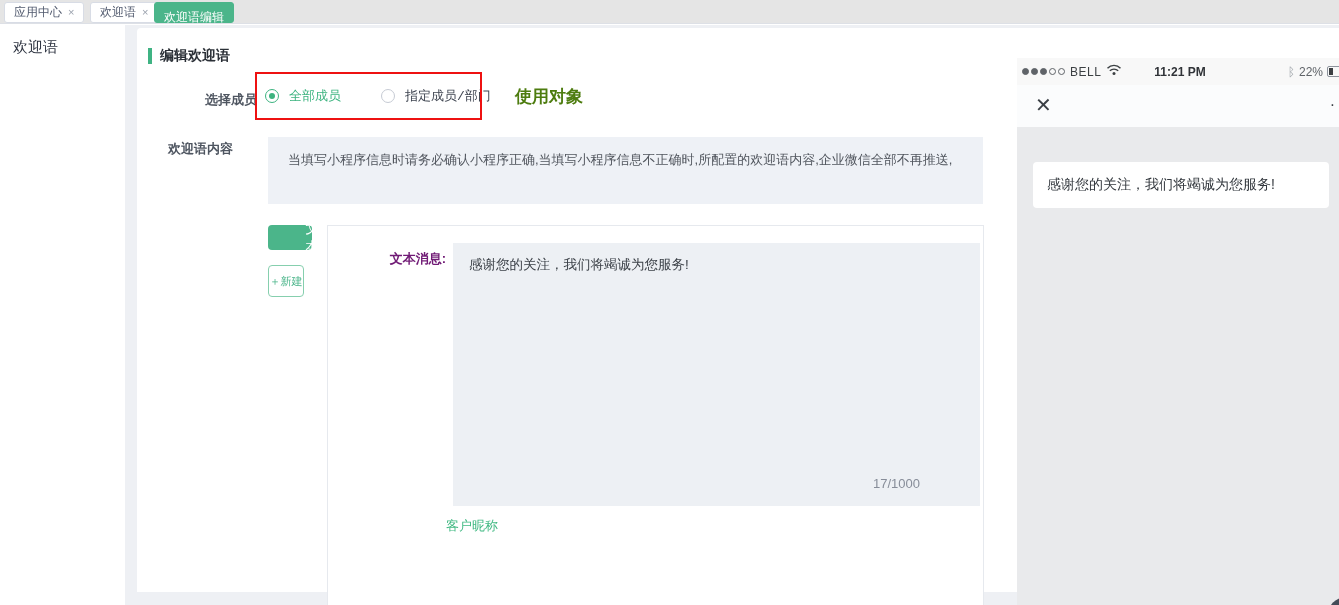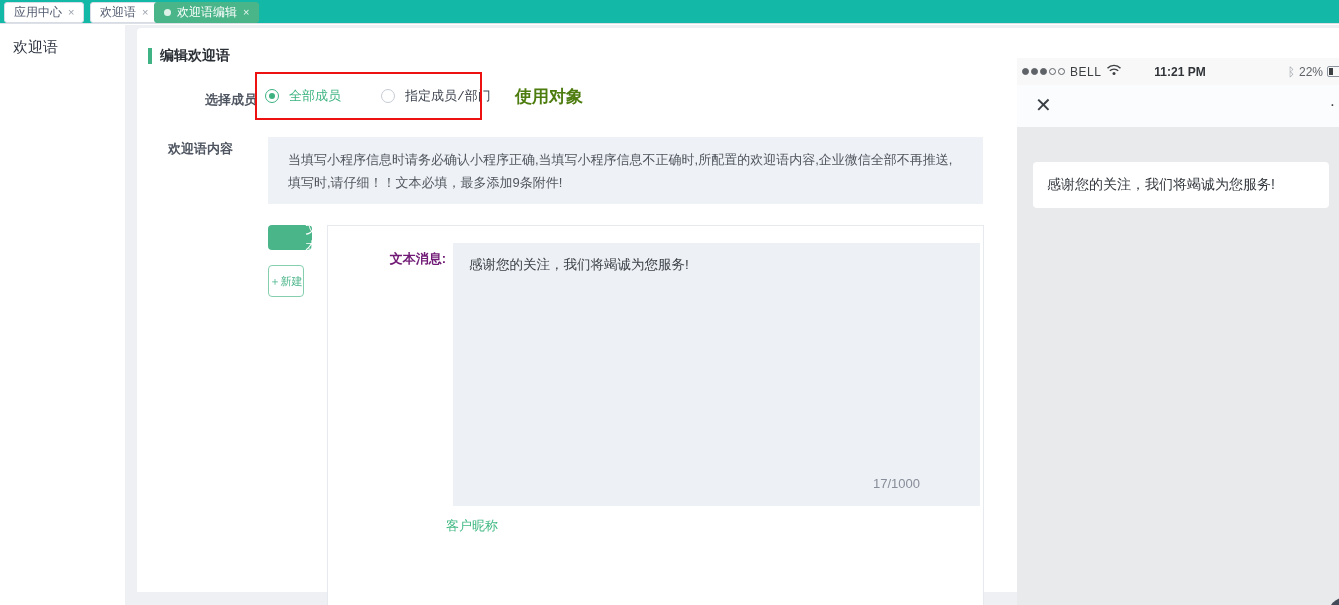--- a/index.html
+++ b/index.html
@@ -1,26 +1,26 @@
 <!DOCTYPE html>
 <html><head>
 <meta charset="utf-8">
 <style>
   * { margin:0; padding:0; box-sizing:border-box; }
   html,body { background:#fff; }
   body { font-family:"Liberation Sans","DejaVu Sans",sans-serif; }
   #screen { position:relative; width:1339px; height:605px; overflow:hidden; background:#fff; }
 
   
-  .tabbar { position:absolute; left:0; top:0; width:1339px; height:24px; background:#14b8a6; border-bottom:1px solid #dde0e6; }
+  .tabbar { position:absolute; left:0; top:0; width:1339px; height:24px; background:#e5e5e5; border-bottom:1px solid #dde0e6; }
   .tab { position:absolute; top:2px; height:21px; display:flex; align-items:center; gap:6px;
          padding:0 9px; background:#fff; border:1px solid #d8dce5; border-radius:3px;
          font-size:12px; color:#515a6e; cursor:pointer; white-space:nowrap; }
   .tab .tab-close { font-size:11px; color:#9aa1ad; line-height:1; }
-  .tab.active { background:#4bb58a; border-color:#4bb58a; color:#fff; }
+  .tab.active { background:#4bb58a; border-color:#4bb58a; color:#fff;flex-direction:column; }
   .tab.active .tab-close { color:#e9f7f0; }
   .tab-dot { width:7px; height:7px; border-radius:50%; background:#dff2e9; display:inline-block; }
 
   
   .sidebar { position:absolute; left:0; top:25px; width:125px; height:580px; background:#fff; }
   .sidebar-title { position:absolute; left:13px; top:13px; font-size:15px; color:#2f3542; }
 
   
   .content-bg { position:absolute; left:125px; top:25px; width:1214px; height:580px; background:#eef0f4; }
   .card { position:absolute; left:137px; top:28px; width:1202px; height:564px; background:#fff; border-top-left-radius:4px; }
@@ -131,21 +131,20 @@
         <span class="radio-circle"></span>
         <span class="radio-label">指定成员/部门</span>
       </div>
     </div>
     <div class="anno-rect"></div>
     <div class="anno-text">使用对象</div>
 
     <div class="form-label" style="left:31px; top:112px; width:89px; text-align:left;">欢迎语内容</div>
     <div class="notice">
       <div>当填写小程序信息时请务必确认小程序正确,当填写小程序信息不正确时,所配置的欢迎语内容,企业微信全部不再推送,</div>
-      <div>填写时,请仔细！！文本必填，最多添加9条附件!</div>
     </div>
 
     <div class="texttab">文本</div>
     <div class="newbtn">＋新建</div>
 
     <div class="msg-panel">
       <div class="msg-label">文本消息:</div>
       <textarea class="msg-textarea" style="">感谢您的关注，我们将竭诚为您服务!</textarea>
       <div class="char-count">17/1000</div>
       <div class="nickname-link">客户昵称</div>

